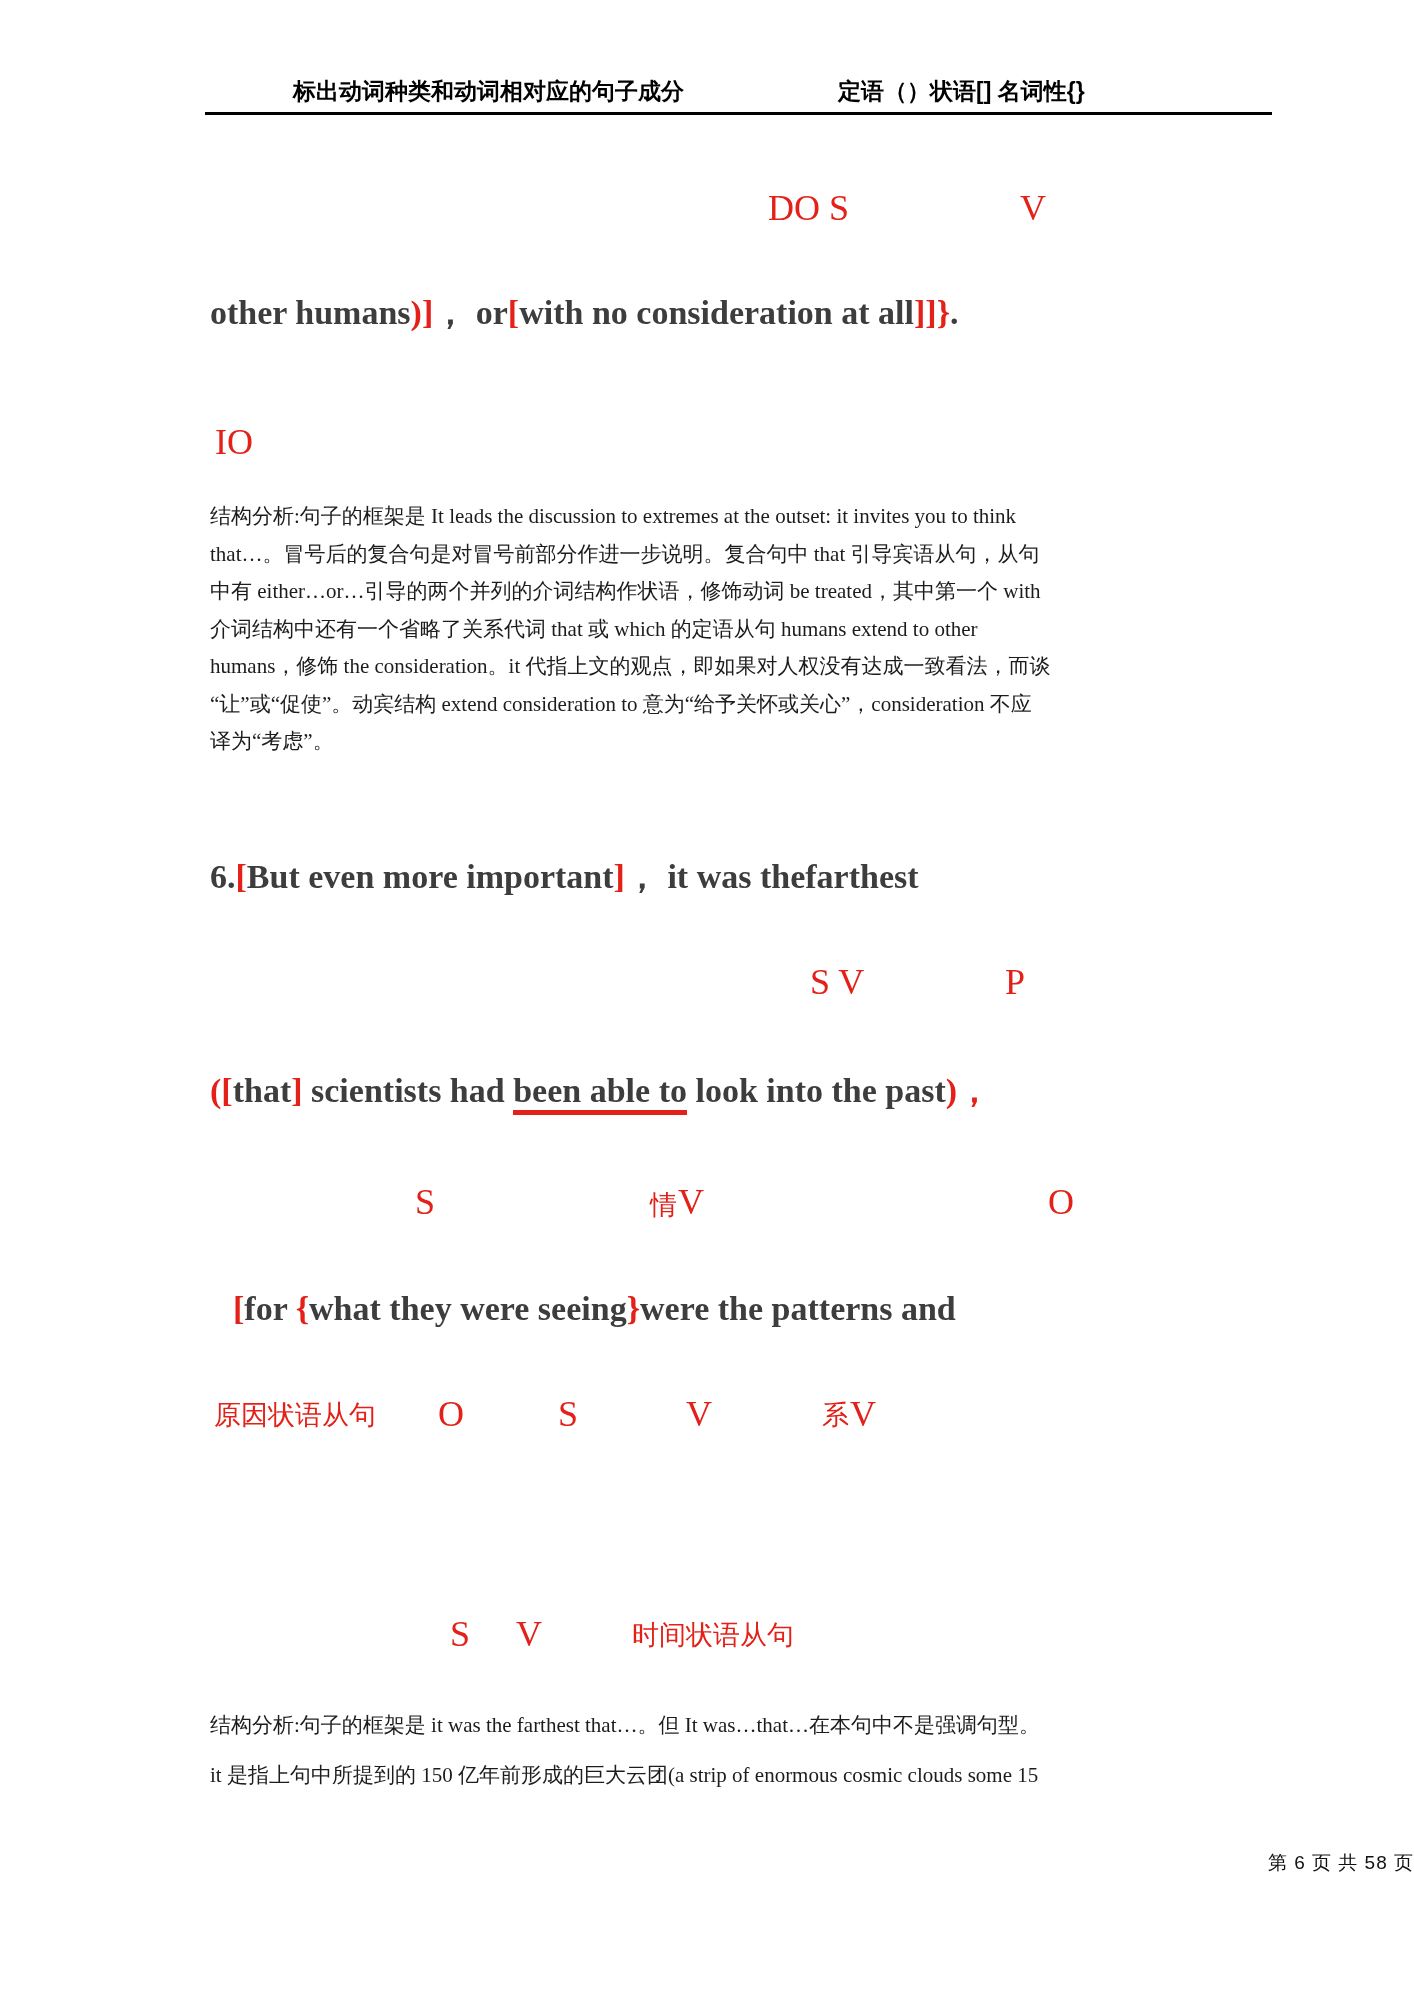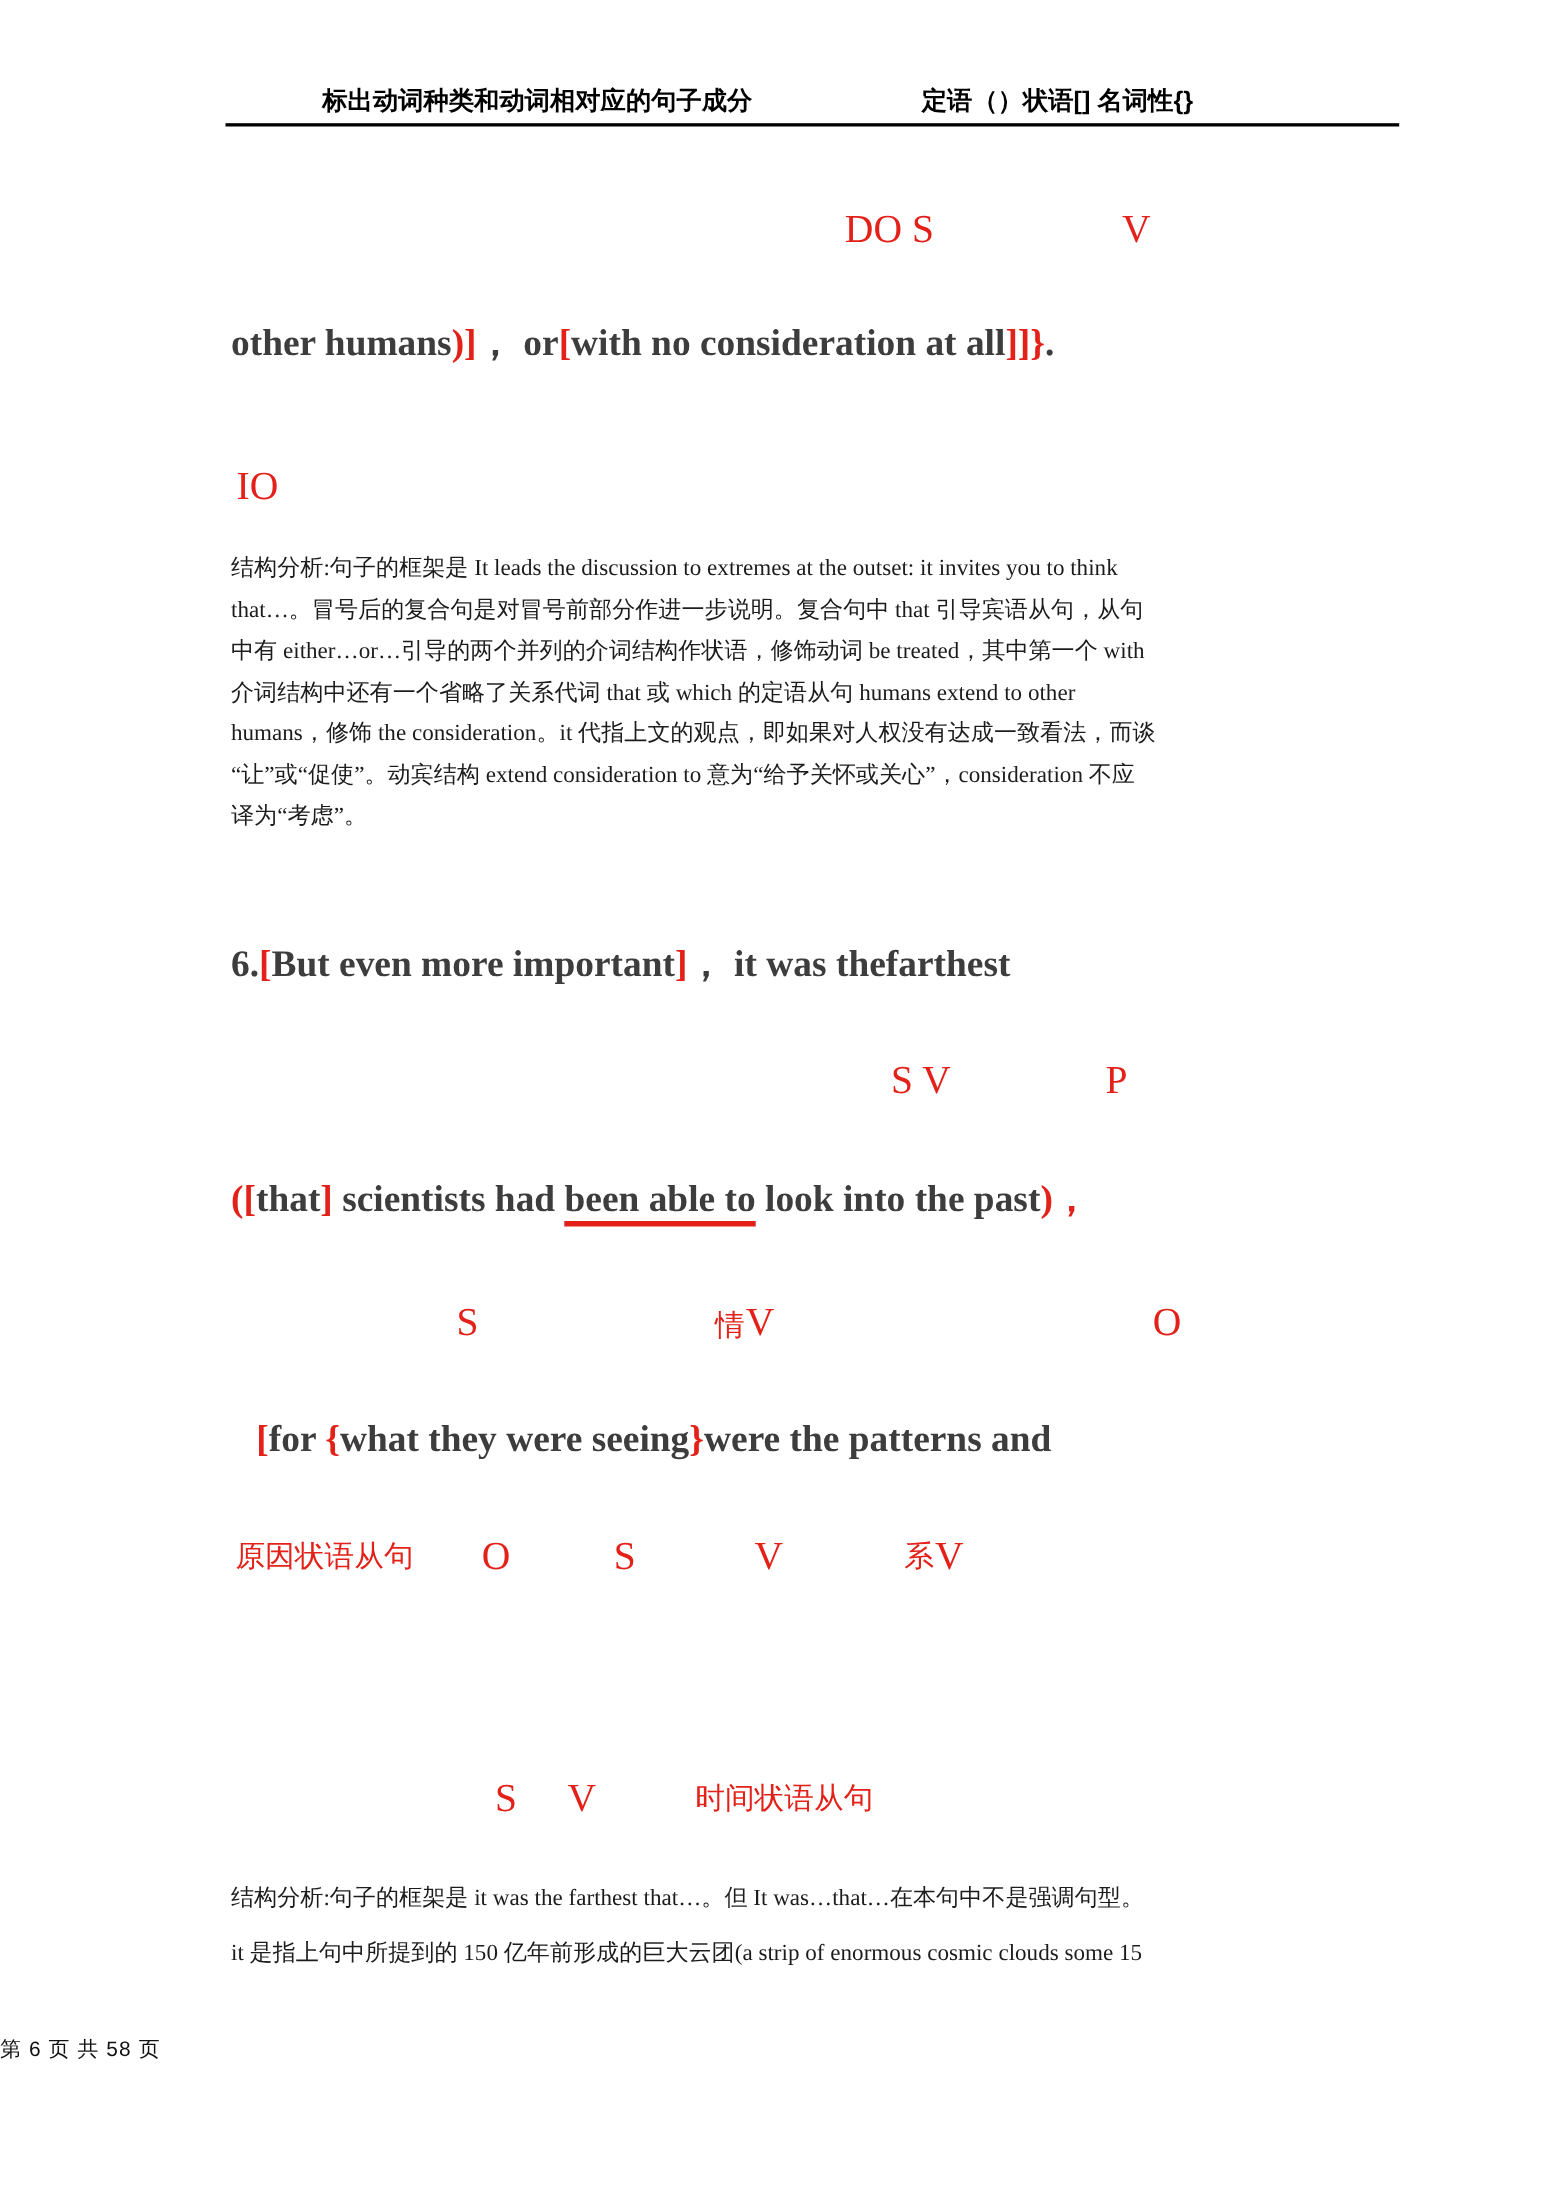--- a/index.html
+++ b/index.html
@@ -49,21 +49,21 @@
     position:absolute; left:210px;
     font-size:21px; color:var(--body);
     font-family:Liberation Serif, serif;
   }
   .para .pline { white-space:nowrap; }
   .para1 .pline { height:37.5px; line-height:37.5px; }
   .para2 .pline { height:50px;  line-height:50px; }
   
   .footer {
     position:absolute; left:0; right:0; top:1850px;
-    text-align:left;
+    text-align:right;
     font-family:"Liberation Sans","DejaVu Sans",sans-serif;
     font-size:19px; color:#111; letter-spacing:1px;
   }
 </style>
 </head>
 <body>
 
 <div class="page">
 
   <div class="hdr-left">标出动词种类和动词相对应的句子成分</div>

